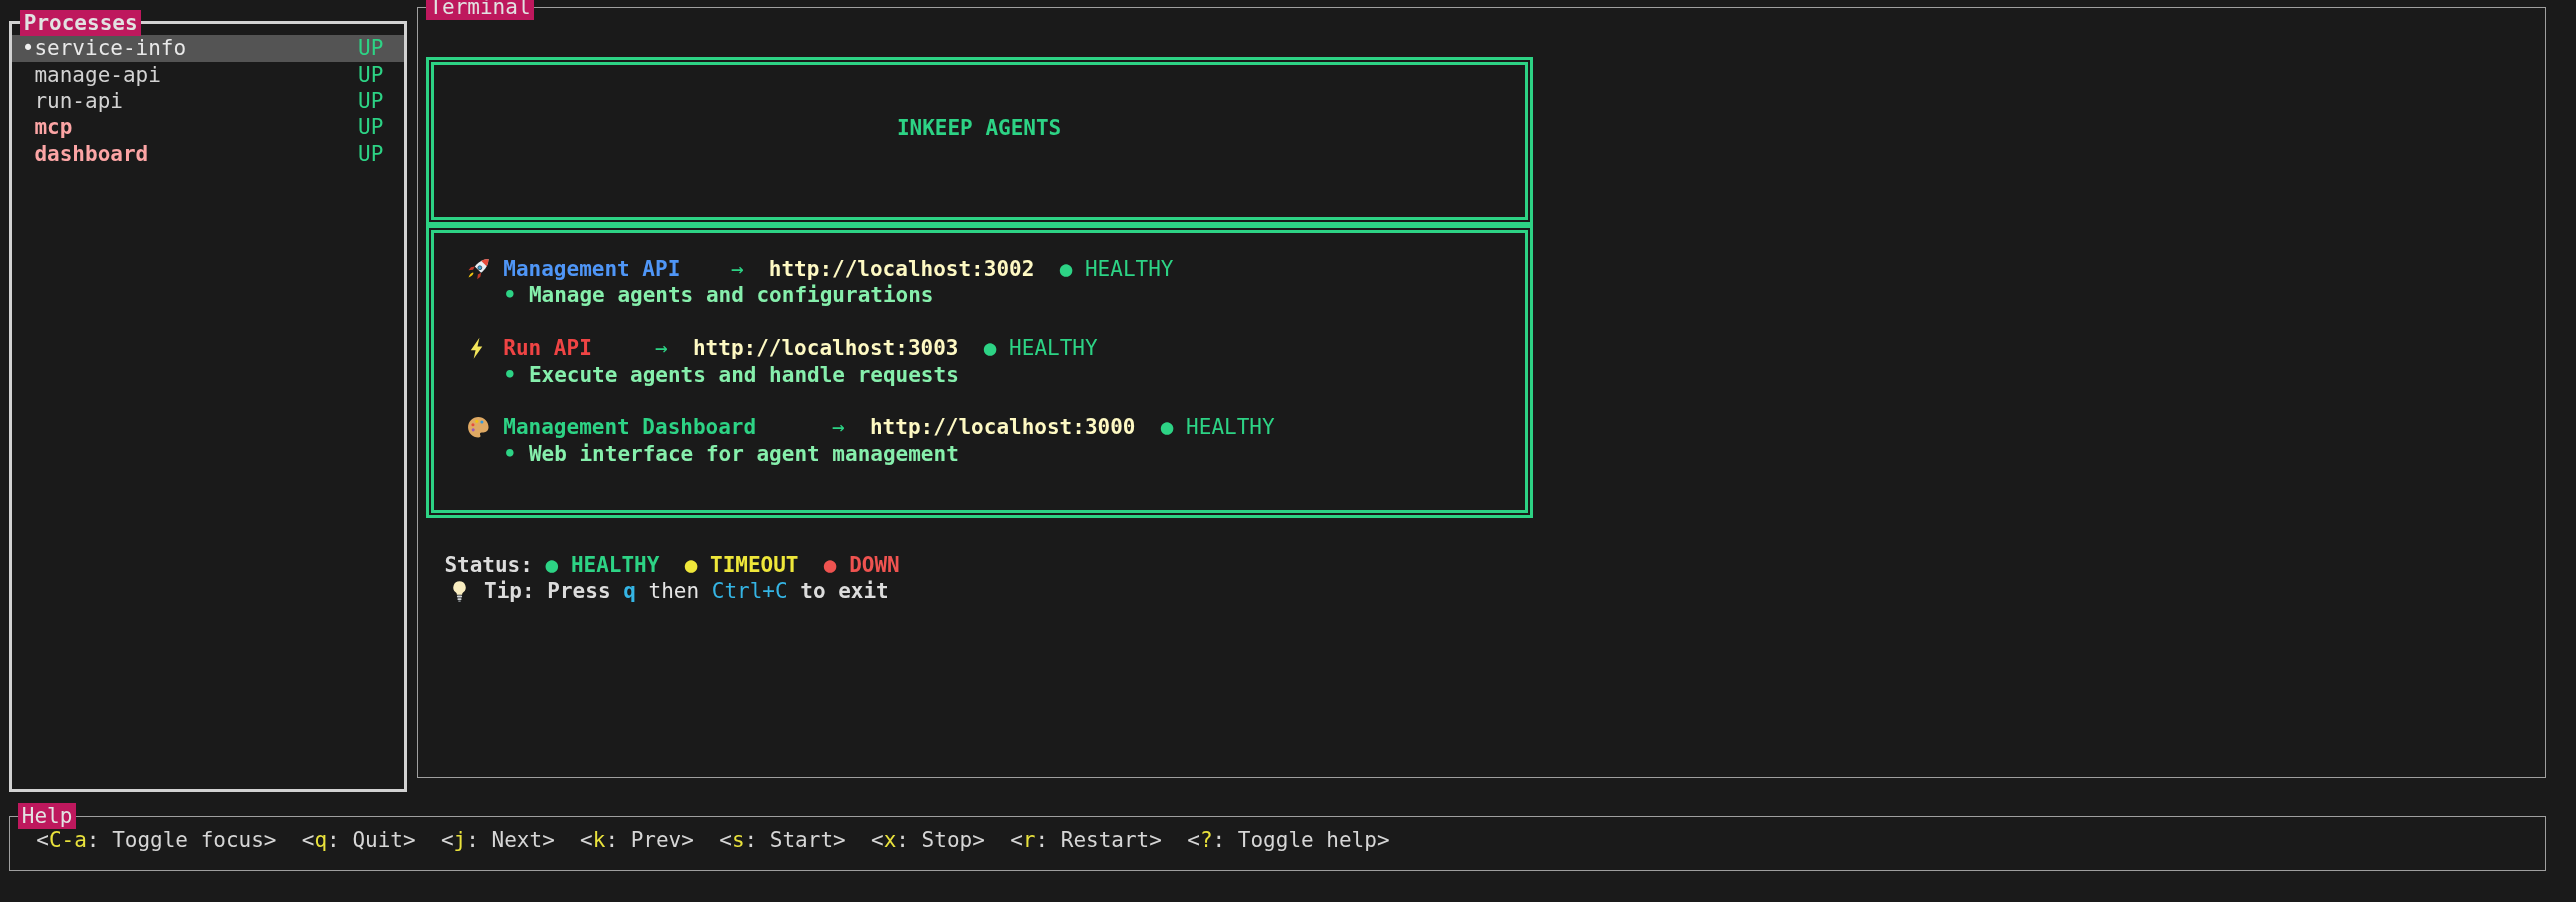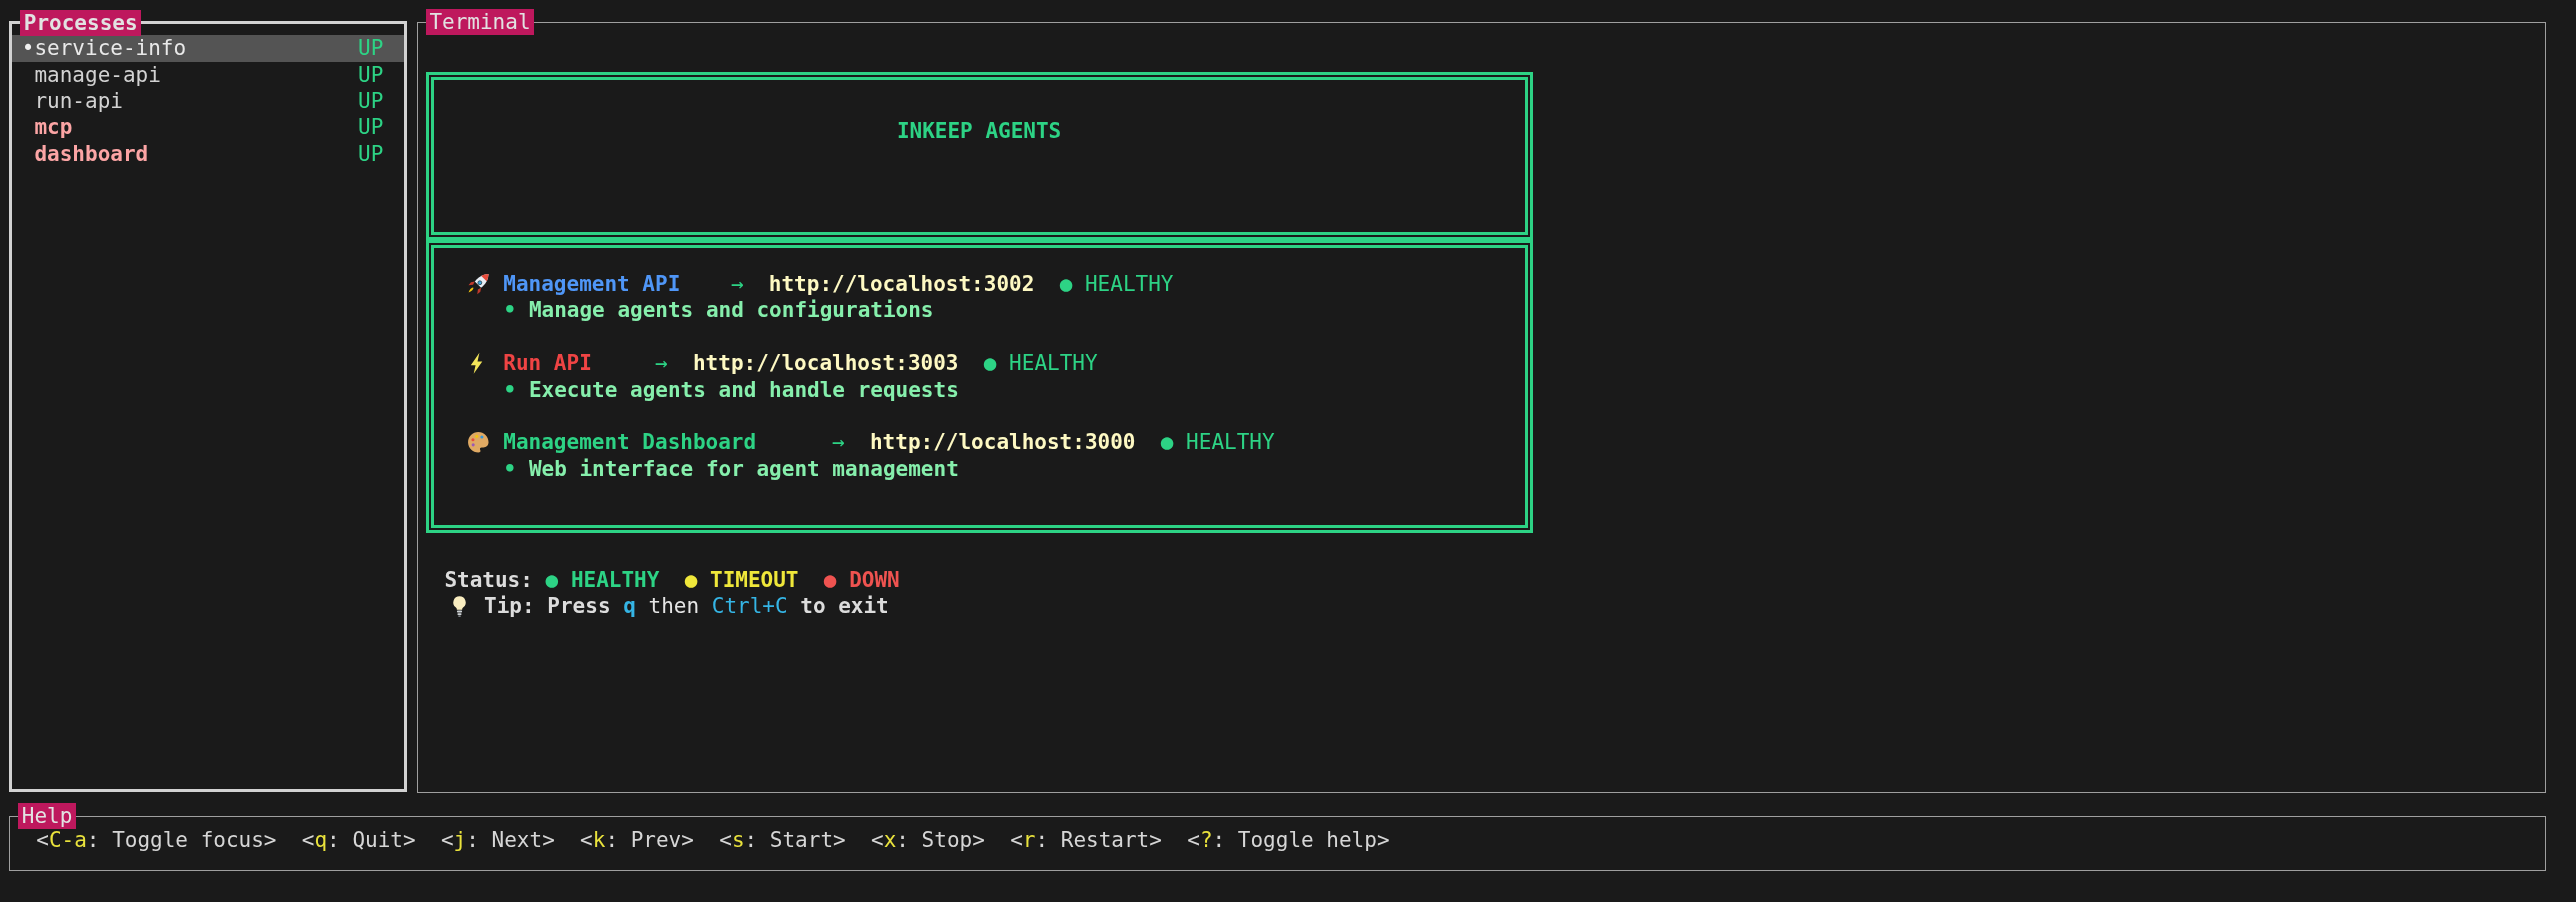--- a/index.html
+++ b/index.html
@@ -18,23 +18,23 @@
   .proc-list{margin-top:11.3px}
   .proc-row{display:flex;align-items:center;height:26.4px;padding:0 21px 0 9.4px;white-space:pre;cursor:pointer}
   .proc-row .marker{color:#f0f0f0}
   .proc-row .pname{color:#d2d2d2}
   .proc-row.boldname .pname{font-weight:bold;color:#fca5a5}
   .proc-row.selected{background:#545454}
   .proc-row.selected .pname{color:#e9e9e9}
   .pstatus{margin-left:auto;font-weight:normal;color:#2dd385}
 
   
-  .terminal{left:417px;top:22px;width:2129px;height:771px;border:1.9px solid #9f9f9f}
+  .terminal{left:417px;top:7px;width:2129px;height:771px;border:1.9px solid #9f9f9f}
   .tbox{position:absolute;left:7.6px;width:1107px;border:8.5px double #2dd385;box-sizing:border-box;background:#1a1a1a}
-  .header-box{top:49px;height:168px;text-align:center;padding-top:38px}
+  .header-box{top:49px;height:168px;text-align:center;padding-top:50px}
   .hb-line{height:26.4px;font-weight:bold;color:#2dd385;white-space:pre}
   .hb-line.second{margin-top:26.4px}
   .services-box{top:217px;height:293px;padding-top:23px}
   .svc-line{display:flex;align-items:center;height:26.4px;padding-left:32px;white-space:pre}
   .svc-desc{height:26.4px;padding-left:70px;white-space:pre;margin-bottom:26.4px}
   .ticon{display:inline-block;flex:0 0 auto;width:26.4px;margin-right:11.3px;line-height:0}
   .svc-name{font-weight:bold}
   .arrow{color:#2dd385}
   .url{font-weight:bold;color:#fef9c3;cursor:pointer}
   .dot{color:#2dd385}

